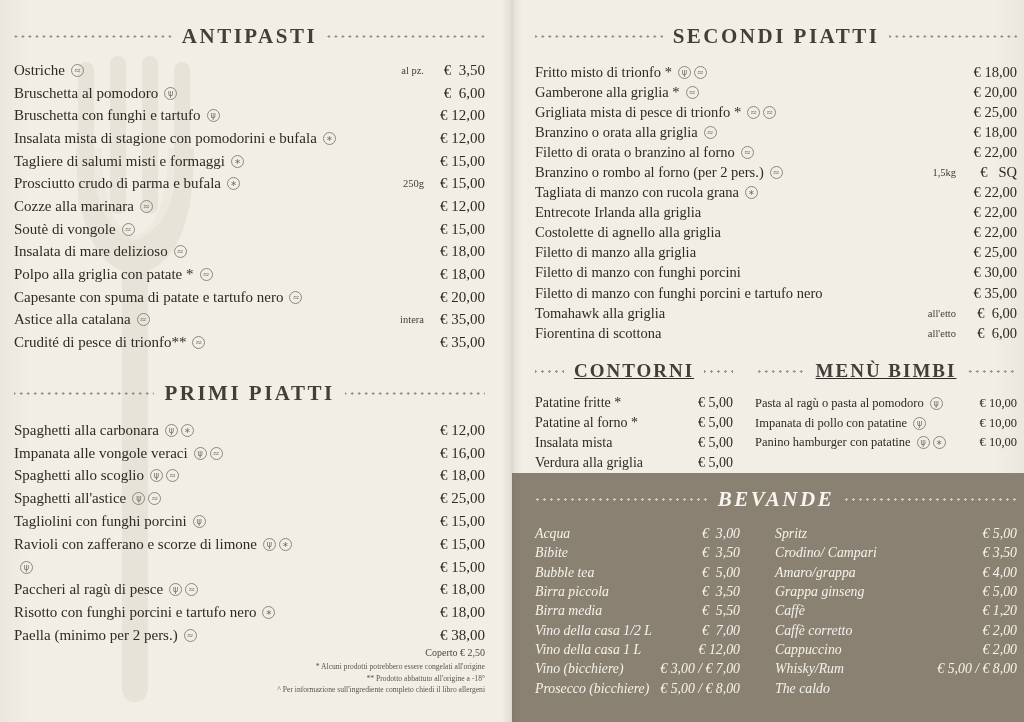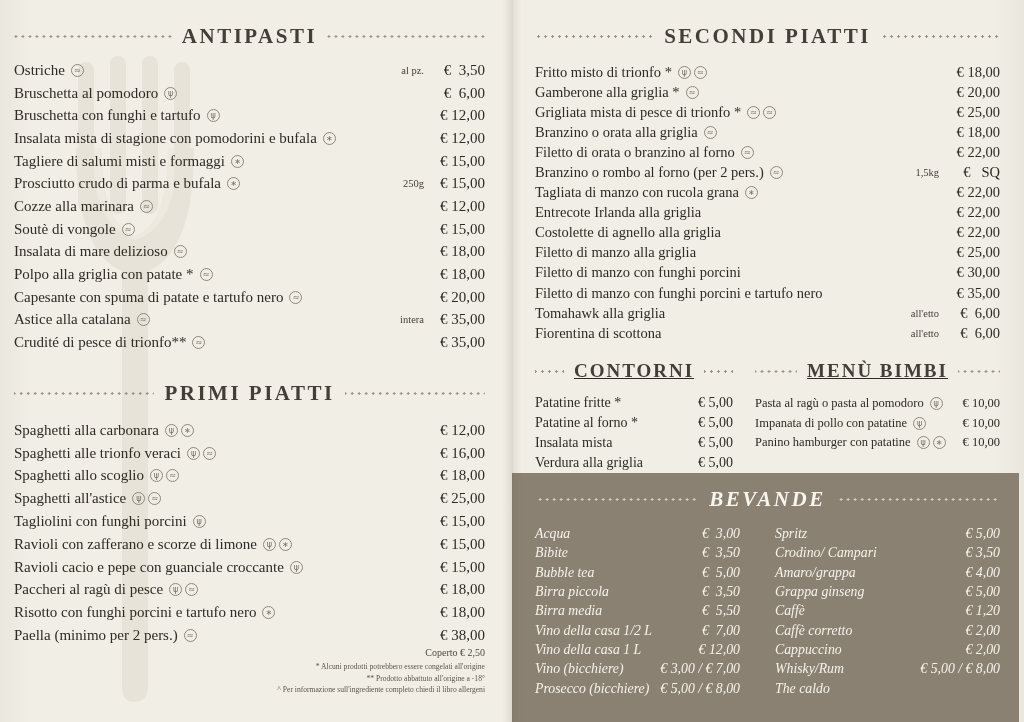--- a/index.html
+++ b/index.html
@@ -11,21 +11,21 @@
   .sheet {
     position:relative; width:1024px; height:722px;
     background:linear-gradient(90deg,#eae7de 0,#f1eee6 3%,#f1eee6 97%,#eae7de 100%);
   }
   .seam {
     position:absolute; left:502px; top:0; width:20px; height:100%; z-index:3; pointer-events:none;
     background:linear-gradient(90deg,rgba(90,80,60,0) 0,rgba(90,80,60,.10) 45%,rgba(90,80,60,.16) 50%,rgba(90,80,60,.07) 62%,rgba(90,80,60,0) 100%);
   }
   .page { position:absolute; top:0; height:722px; width:512px; }
   .page-left  { left:0;   padding:20px 27px 8px 14px; }
-  .page-right { left:512px; padding:20px 24px 0 23px; display:flex; flex-direction:column; }
+  .page-right { left:512px; padding:20px 7px 0 23px; display:flex; flex-direction:column; }
   .fork { position:absolute; left:72px; top:56px; width:128px; height:648px; z-index:0; }
   .sec,.footer,.two-col,.bevande { position:relative; z-index:1; }
 
   .title-row { display:flex; align-items:center; gap:10px; height:32px; }
   .sec-title { font-size:21px; font-weight:700; letter-spacing:2.5px; color:#433f38; white-space:nowrap; }
   .dots {
     flex:1; height:3px;
     background-image:radial-gradient(circle,#97917f 1.05px,rgba(0,0,0,0) 1.35px);
     background-size:7px 3px; background-position:center;
   }
@@ -237,21 +237,21 @@
     <span class="mi-name">Spaghetti alla carbonara</span>
     <span class="mi-icons">
               <span class="ic">ψ</span>
               <span class="ic">∗</span>
             </span>
     <span class="mi-flex"></span>
     <span class="mi-note"></span>
     <span class="mi-price">€ 12,00</span>
   </div>
           <div class="mi">
-    <span class="mi-name">Spaghetti alle trionfo veraci</span>
+    <span class="mi-name">Impanata alle vongole veraci</span>
     <span class="mi-icons">
               <span class="ic">ψ</span>
               <span class="ic">≈</span>
             </span>
     <span class="mi-flex"></span>
     <span class="mi-note"></span>
     <span class="mi-price">€ 16,00</span>
   </div>
           <div class="mi">
     <span class="mi-name">Spaghetti allo scoglio</span>
@@ -286,21 +286,20 @@
     <span class="mi-name">Ravioli con zafferano e scorze di limone</span>
     <span class="mi-icons">
               <span class="ic">ψ</span>
               <span class="ic">∗</span>
             </span>
     <span class="mi-flex"></span>
     <span class="mi-note"></span>
     <span class="mi-price">€ 15,00</span>
   </div>
           <div class="mi">
-    <span class="mi-name">Ravioli cacio e pepe con guanciale croccante</span>
     <span class="mi-icons">
               <span class="ic">ψ</span>
             </span>
     <span class="mi-flex"></span>
     <span class="mi-note"></span>
     <span class="mi-price">€ 15,00</span>
   </div>
           <div class="mi">
     <span class="mi-name">Paccheri al ragù di pesce</span>
     <span class="mi-icons">

